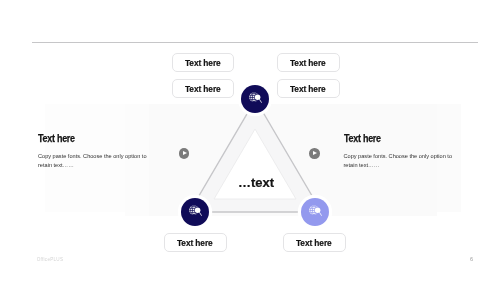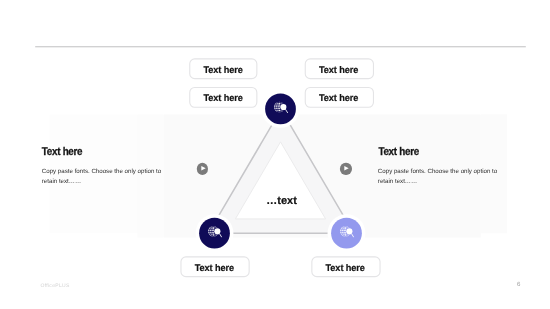--- a/index.html
+++ b/index.html
@@ -65,21 +65,21 @@
   .side { position:absolute; }
   .side h3 { margin:0; font-size:10.2px; font-weight:bold; color:#141414;
              letter-spacing:-0.3px; transform:scaleX(0.88); transform-origin:left top;
              line-height:1; height:9px; -webkit-text-stroke:0.25px #141414; }
   .side p  { margin:9px 0 0 0; font-size:5.6px; color:#303030; line-height:9.3px; letter-spacing:0; }
   #side-l { left:33px; top:134px; width:112px; }
   #side-r { left:338.5px; top:134px; width:112px; }
 
   
   #centre { position:absolute; left:220.5px; top:178px; width:61px; text-align:center;
-            font-size:10px; font-weight:bold; color:#141414; line-height:10px; -webkit-text-stroke:0.2px #141414; }
+            font-size:13px; font-weight:bold; color:#141414; line-height:10px; -webkit-text-stroke:0.2px #141414; }
 
   
   #brand { position:absolute; left:31.8px; top:257.5px; font-size:4.6px; color:#d4d4d4; letter-spacing:.25px; line-height:4.6px;}
   #pageno { position:absolute; left:465px; top:257px; font-size:5.6px; color:#9f9f9f; line-height:5.6px;}
 </style>
 </head>
 <body>
 
 <div class="slide">
 

